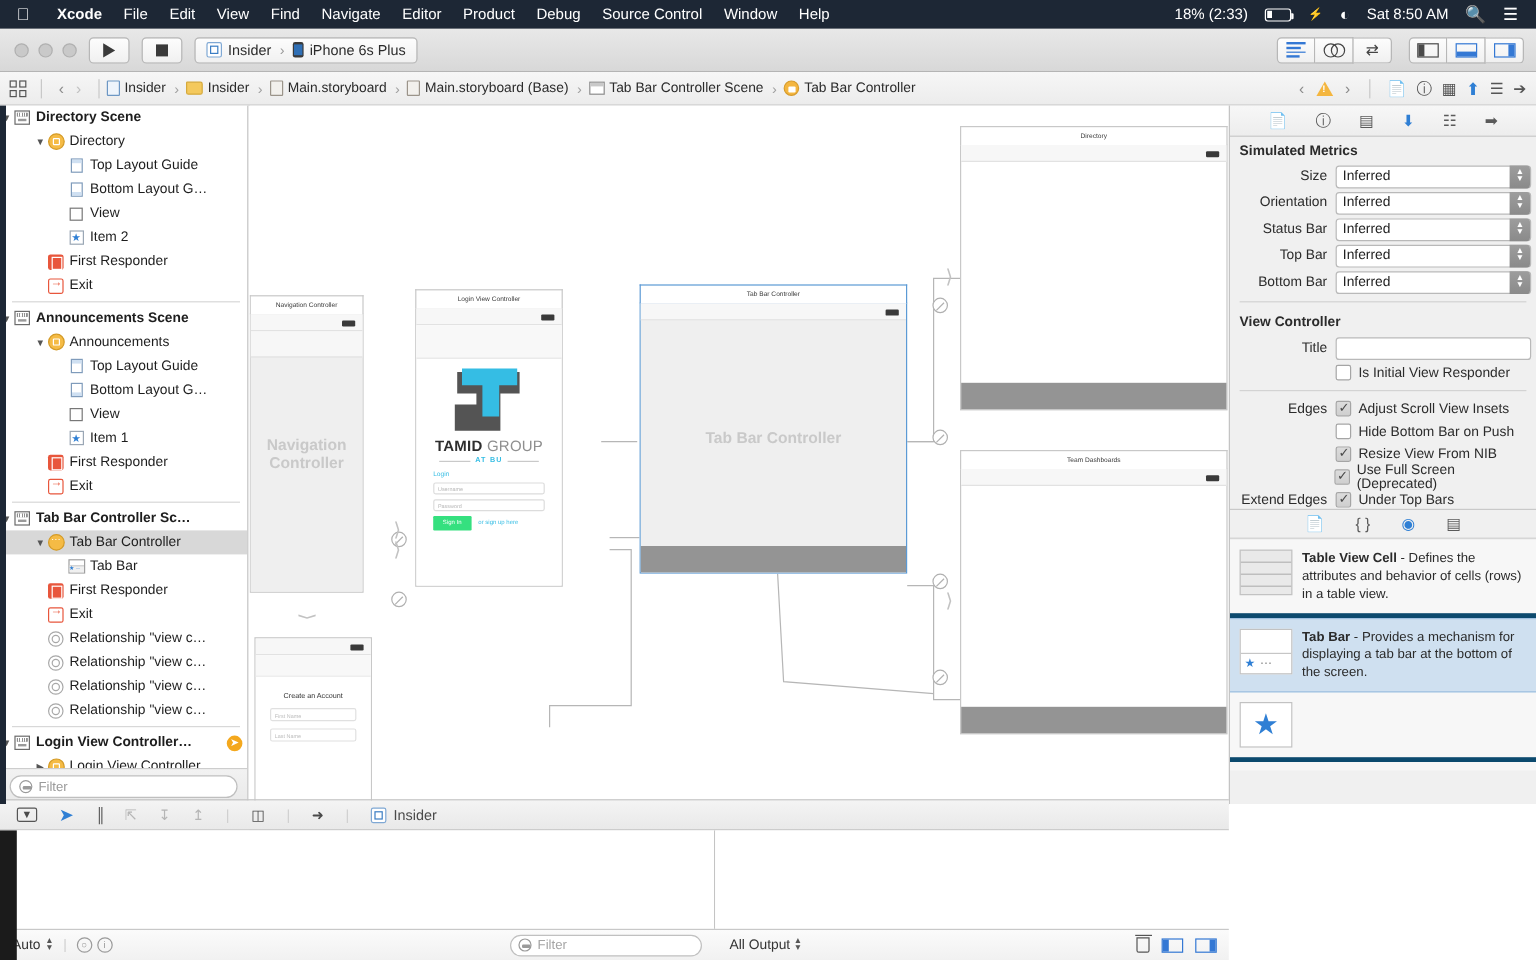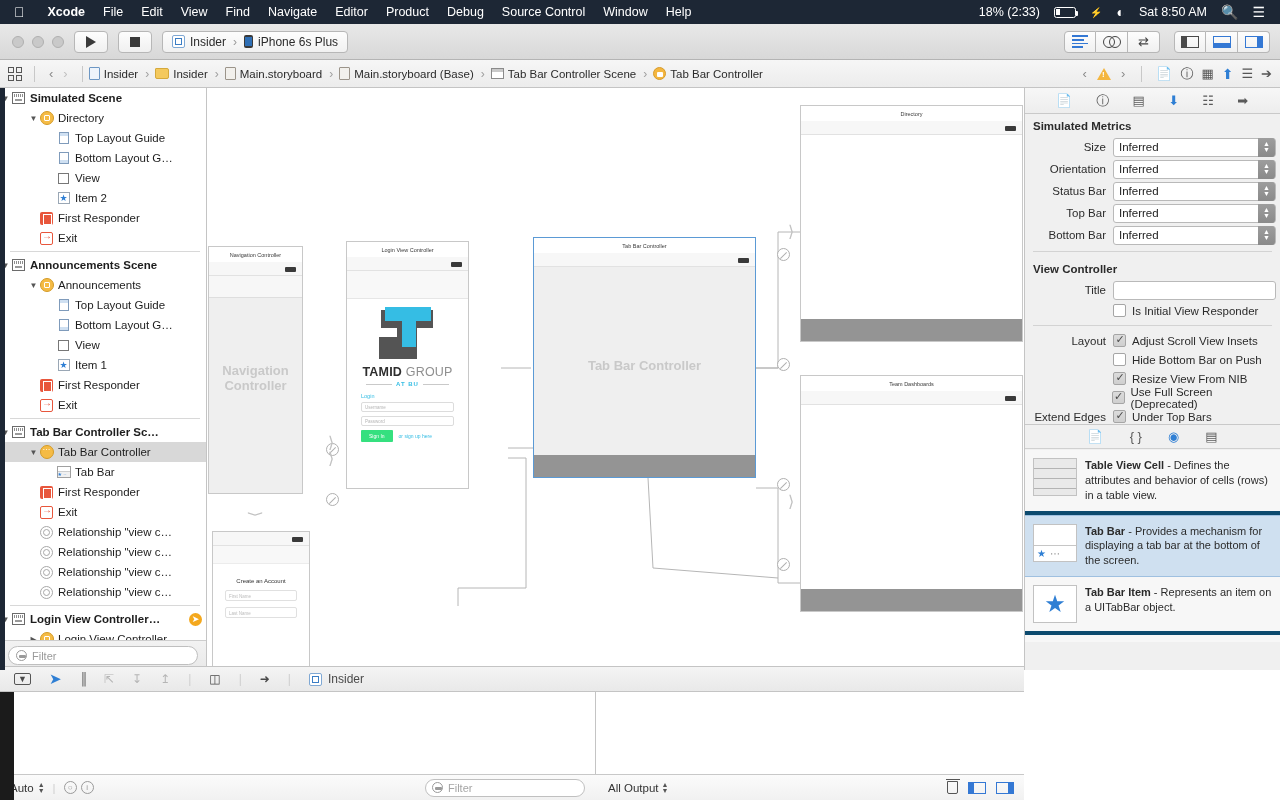--- a/index.html
+++ b/index.html
@@ -463,21 +463,21 @@
     </div>
   </div>
 
   <div class="navigator">
     <div class="nav-scroll" id="nav-tree">
         <div class="tree-row bold">
           <span class="tw">▼</span>
           <span class="icn">
             <span class="scene-ic"></span>
           </span>
-          <span class="lbl">Simulated Scene</span>
+          <span class="lbl">Directory Scene</span>
         </div>
         <div class="tree-row" style="padding-left:28px">
           <span class="tw">▼</span>
           <span class="icn">
             <span class="vco-ic"></span>
           </span>
           <span class="lbl">Directory</span>
         </div>
         <div class="tree-row" style="padding-left:45px">
           <span class="tw"></span>
@@ -861,21 +861,21 @@
       </div>
       <div class="cbrow">
         <div class="lab"></div>
         <div class="cb"></div>
         <div class="txt">Is Initial View Responder</div>
       </div>
 
       <div class="insp-div"></div>
 
       <div class="cbrow">
-        <div class="lab">Layout</div>
+        <div class="lab">Edges</div>
         <div class="cb on"></div>
         <div class="txt">Adjust Scroll View Insets</div>
       </div>
       <div class="cbrow">
         <div class="lab"></div>
         <div class="cb"></div>
         <div class="txt">Hide Bottom Bar on Push</div>
       </div>
       <div class="cbrow">
         <div class="lab"></div>
@@ -916,23 +916,20 @@
         <div class="lib-item sel">
           <div class="lib-thumb thumb-tabbar">
               <u>★ <span style="color:#888">⋯</span></u>
             </div>
           <div class="lib-text">
             <b>Tab Bar</b><span> - Provides a mechanism for displaying a tab bar at the bottom of the screen.</span>
           </div>
         </div>
         <div class="lib-item">
           <div class="lib-thumb thumb-star">★</div>
-          <div class="lib-text">
-            <b>Tab Bar Item</b><span> - Represents an item on a UITabBar object.</span>
-          </div>
         </div>
       </div>
     </div>
   </div>
 
   <div class="dbg-toolbar">
     <span style="border:1.2px solid #555;padding:0 3px;border-radius:2px;font-size:9px">▼</span>
     <span class="blue" style="font-size:15px">➤</span>
     <span style="letter-spacing:-2px">║</span>
     <span class="dim">⇱</span>

